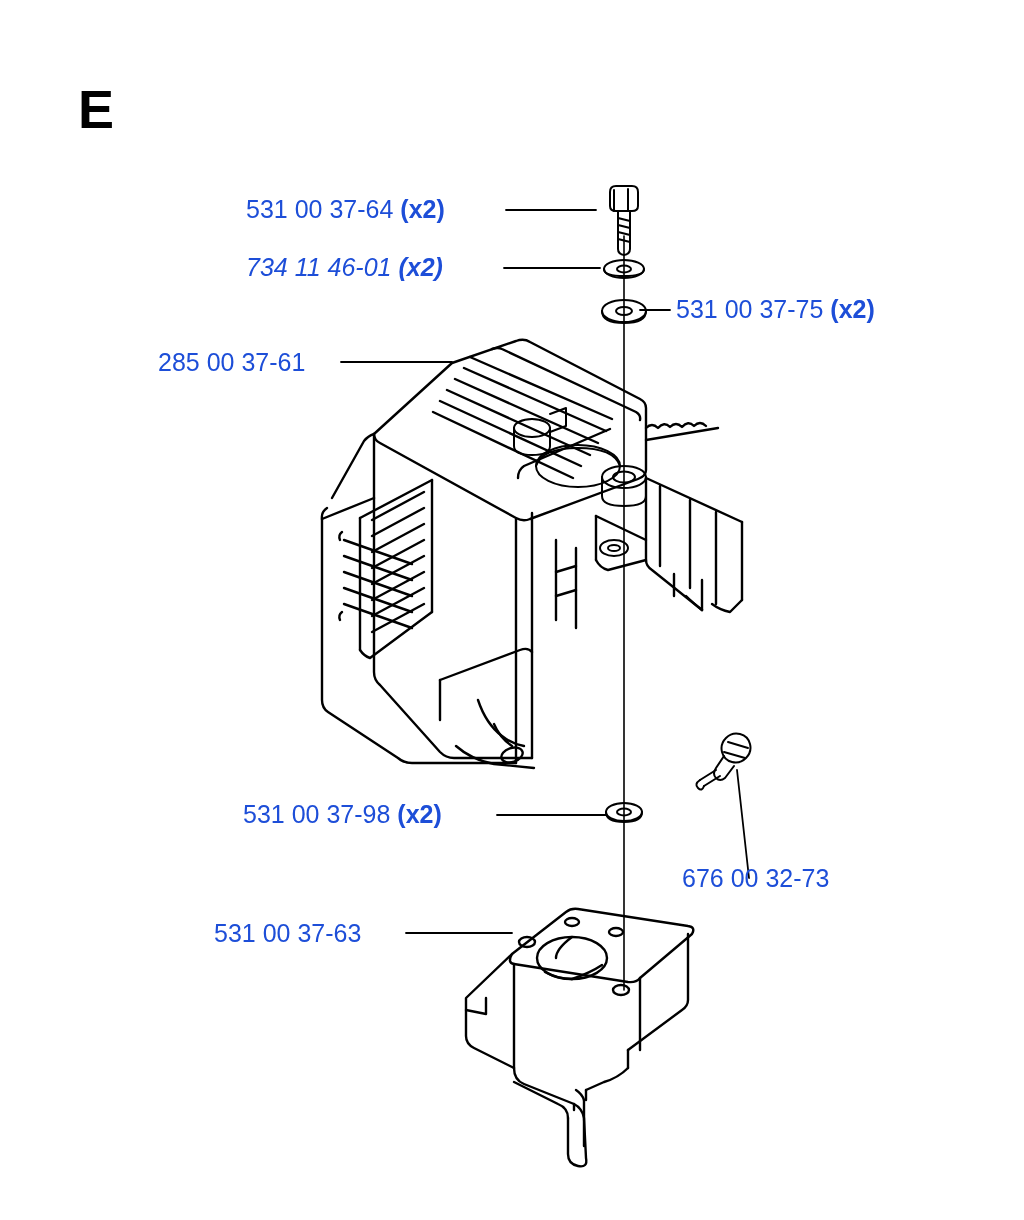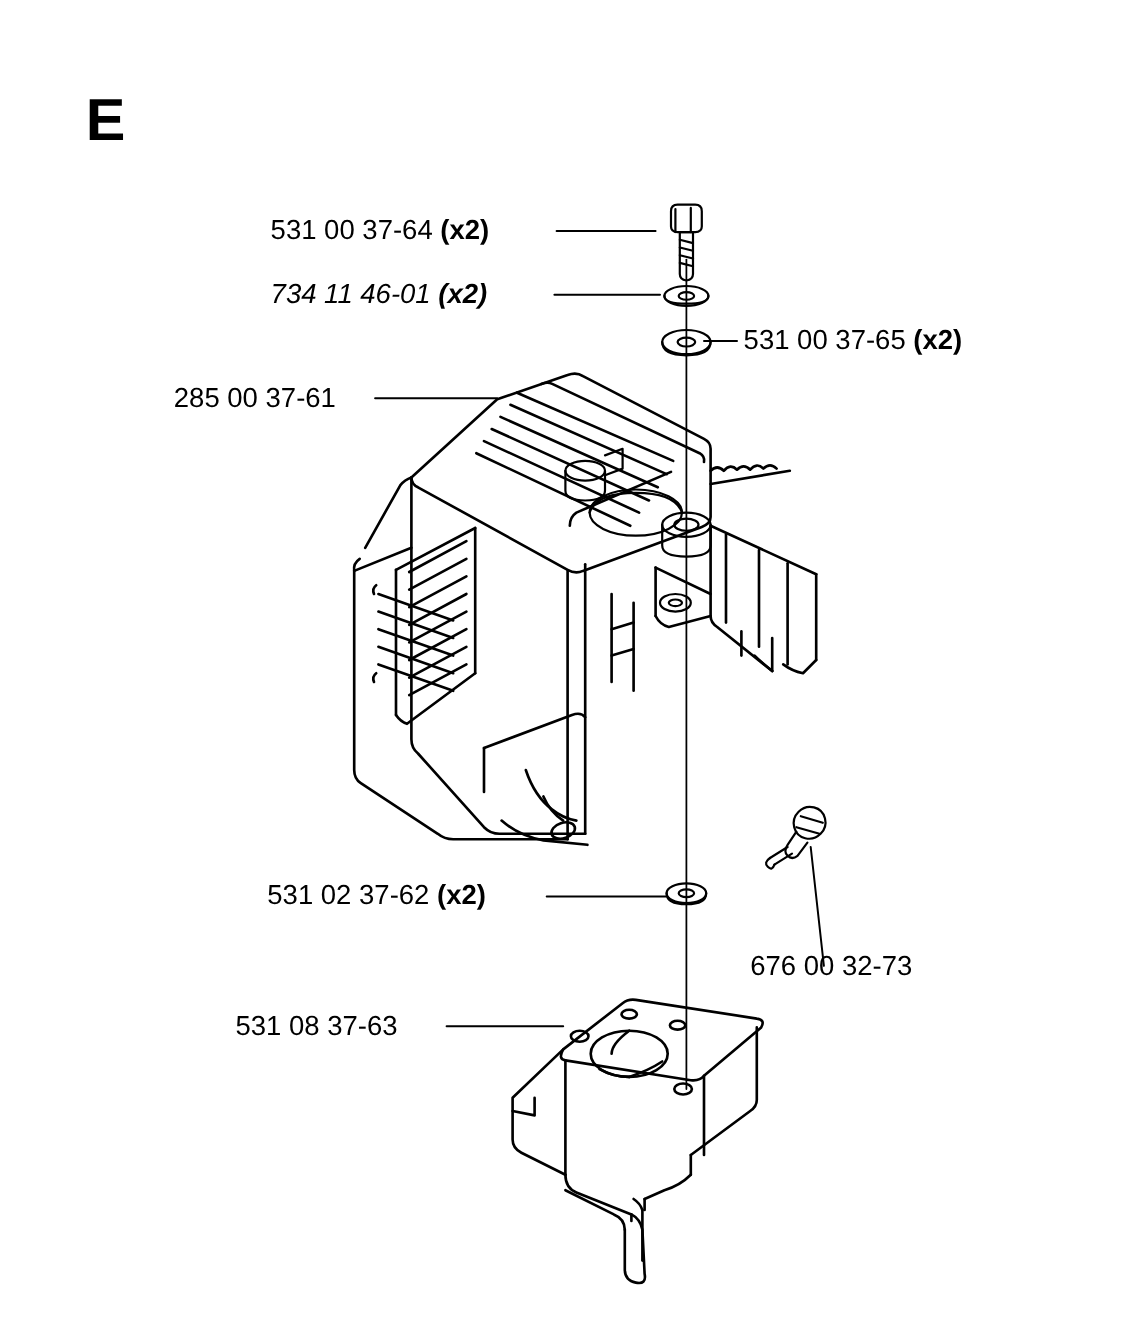--- a/index.html
+++ b/index.html
@@ -21,21 +21,21 @@
     top: 82px;
     font-size: 54px;
     font-weight: bold;
     color: #000000;
     letter-spacing: 0px;
     line-height: 1;
   }
   .callout {
     position: absolute;
     font-size: 25px;
-    color: #000000;
+    color: #1d4ed8;
     white-space: nowrap;
     line-height: 1;
   }
   .callout .qty {
     font-weight: bold;
   }
   .diagram-svg {
     position: absolute;
     left: 0;
     top: 0;
@@ -245,34 +245,34 @@
     <span>531 00 37-64</span>
     <span class="qty">(x2)</span>
   </div>
 
   <div class="callout" id="c-4601">
     <span>734 11 46-01</span>
     <span class="qty">(x2)</span>
   </div>
 
   <div class="callout" id="c-65">
-    <span>531 00 37-65</span>
+    <span>531 00 37-75</span>
     <span class="qty">(x2)</span>
   </div>
 
   <div class="callout" id="c-61">
     <span>285 00 37-61</span>
   </div>
 
   <div class="callout" id="c-62">
-    <span>531 02 37-62</span>
+    <span>531 00 37-98</span>
     <span class="qty">(x2)</span>
   </div>
 
   <div class="callout" id="c-3273">
     <span>676 00 32-73</span>
   </div>
 
   <div class="callout" id="c-63">
-    <span>531 08 37-63</span>
+    <span>531 00 37-63</span>
   </div>
 
 </div>
 
 </body></html>

